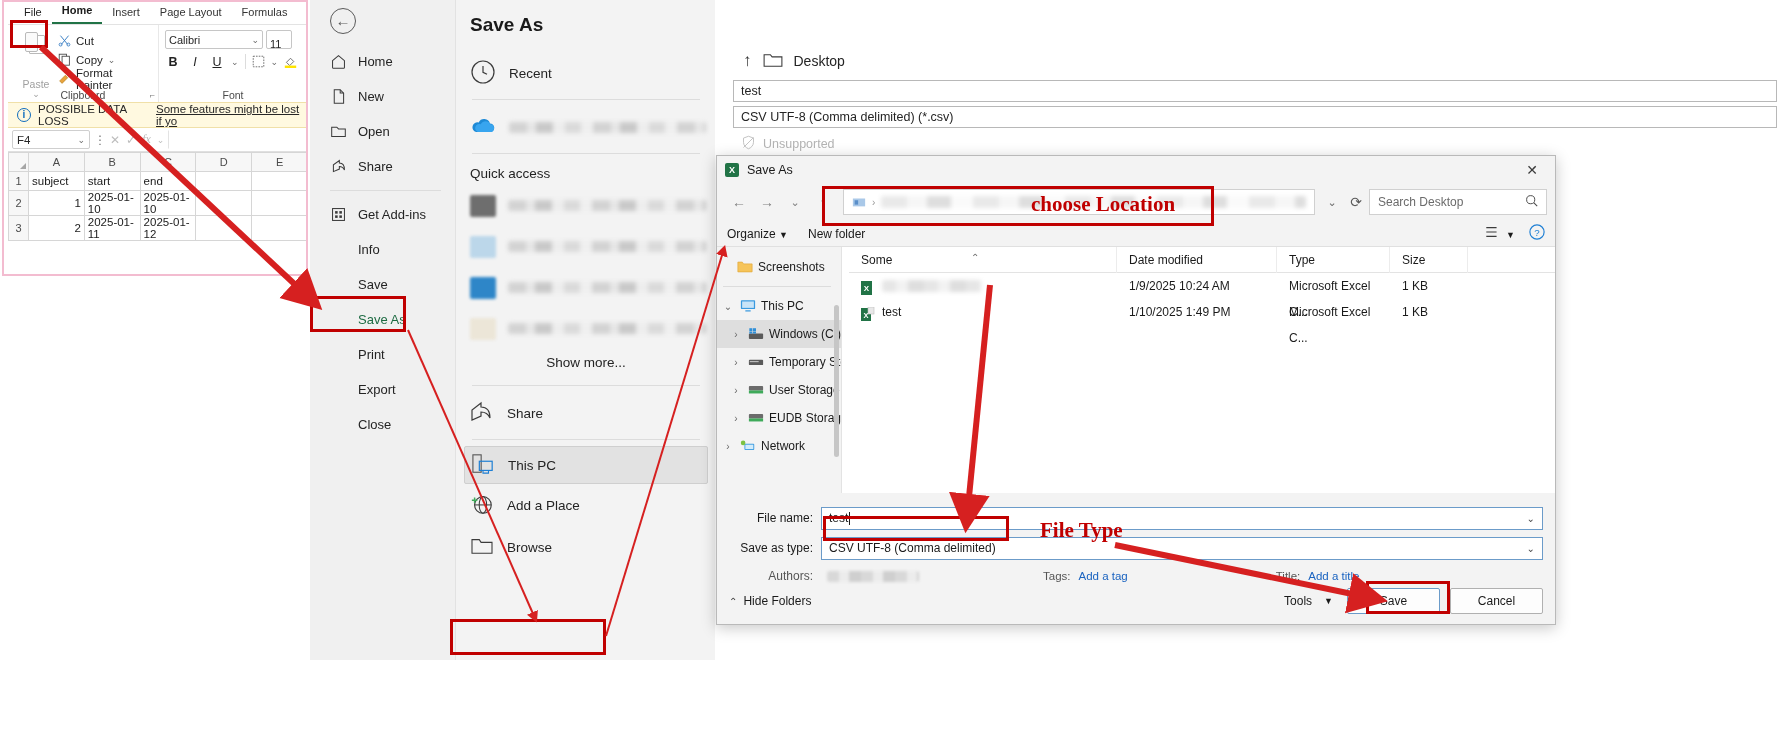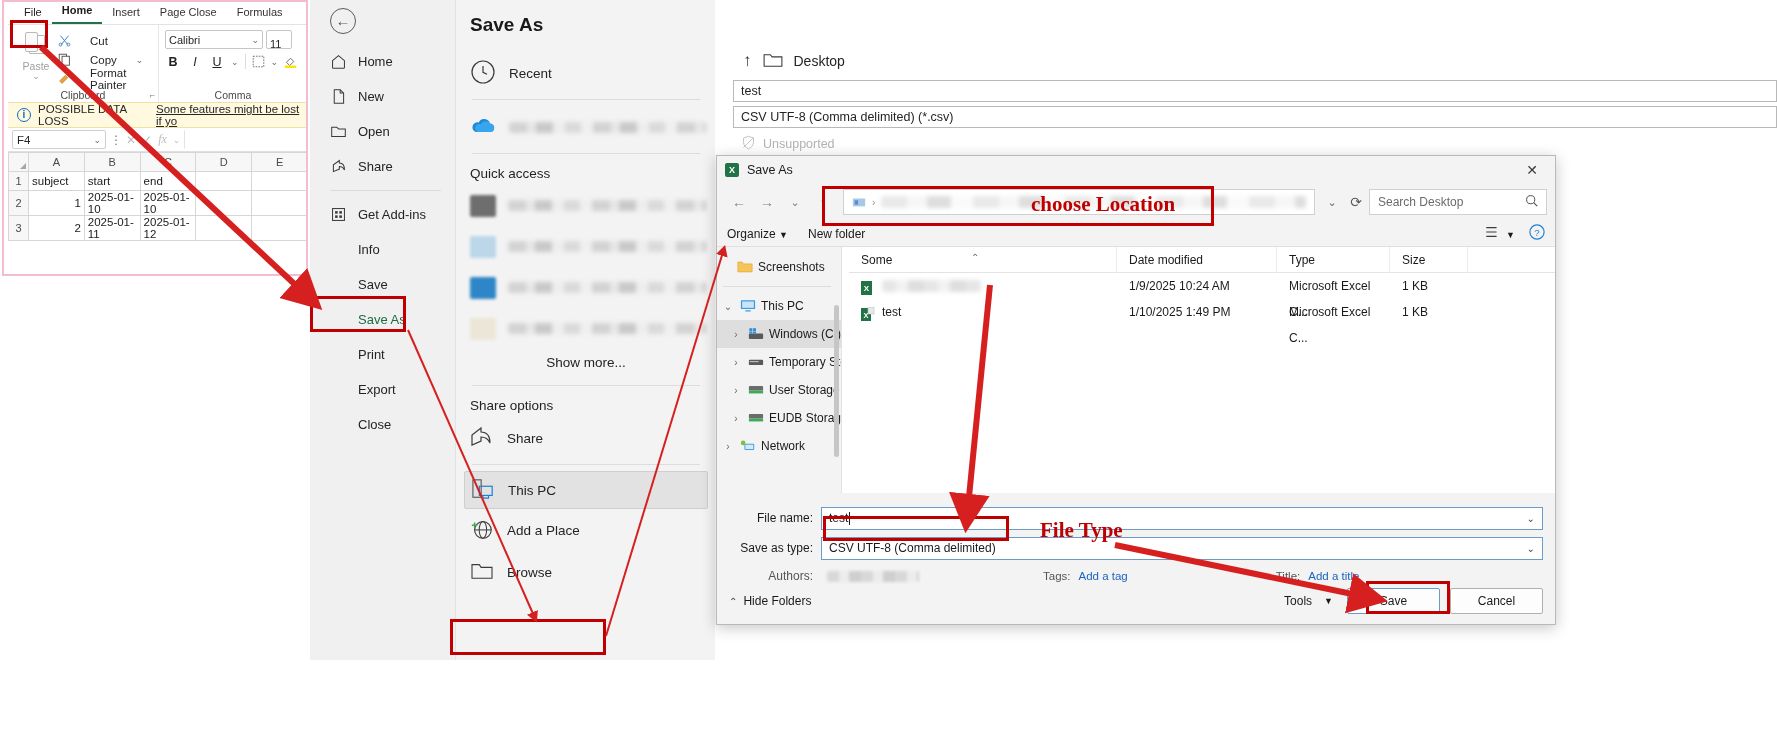--- a/index.html
+++ b/index.html
@@ -20,40 +20,40 @@
   .rtab.active { font-weight:bold; color:#1a1a1a; border-bottom:2.5px solid #217346; }
 
   .ribbon-body { display:flex; height:78px; border-top:1px solid #e3e3e3; background:#fff; }
   .grp { position:relative; padding:3px 6px 0 6px; border-right:1px solid #e8e8e8; }
   .grp-label { position:absolute; bottom:1px; left:0; right:0; text-align:center; font-size:10.5px; color:#4a4a4a; }
   .clip-grp { width:152px; display:flex; }
   .paste-col { width:44px; display:flex; flex-direction:column; align-items:center; padding-top:4px; }
   .paste-ico { width:24px; height:26px; position:relative; }
   .paste-ico .sheet { position:absolute; left:5px; top:3px; width:16px; height:19px; border:1.6px solid #b9b9b9; border-radius:1px; background:#fff; }
   .paste-ico .board { position:absolute; left:1px; top:0px; width:13px; height:20px; border:1.6px solid #b9b9b9; border-radius:2px; background:#fafafa; }
-  .paste-txt { font-size:10.5px; color:#a0a0a0; margin-top:2px; }
+  .paste-txt { font-size:10.5px; color:#a0a0a0; margin-top:20px; }
   .paste-car { font-size:9px; color:#a0a0a0; line-height:8px; }
   .clip-col { flex:1; padding-top:3px; }
-  .clip-item { display:flex; align-items:center; gap:19px; font-size:11.5px; color:#262626; height:19px; }
+  .clip-item { display:flex; align-items:center; gap:5px; font-size:11.5px; color:#262626; height:19px; }
   .mini { width:13px; height:13px; display:inline-block; position:relative; flex:none; }
   .font-grp { width:150px; }
   .font-row1 { display:flex; gap:3px; align-items:center; padding-top:2px; }
   .fname { width:98px; height:19px; border:1px solid #c6c6c6; border-radius:2px; font-size:11px; color:#262626; padding:1px 3px; display:flex; align-items:center; justify-content:space-between; background:#fff;}
   .fsize { width:26px; height:19px; border:1px solid #c6c6c6; border-radius:2px; font-size:11px; color:#262626; padding:7px 3px; background:#fff; }
   .font-row2 { display:flex; gap:6px; align-items:center; padding-top:5px; font-size:12.5px; color:#222; }
   .fbtn { width:16px; text-align:center; }
   .vsep { width:1px; height:15px; background:#dcdcdc; }
 
   .warnbar { display:flex; align-items:center; gap:7px; height:26px; background:#fff9e0; border:1px solid #f0e0a8; border-left:none; border-right:none; padding-left:9px; font-size:11.5px; color:#262626; }
   .warn-ico { width:14px; height:14px; border:1.4px solid #0f6cbd; border-radius:50%; color:#0f6cbd; font-size:10px; line-height:11px; text-align:center; font-weight:bold; flex:none; }
   .warn-strong { font-weight:normal; }
   .warn-link { text-decoration:underline; color:#262626; }
 
   .formulabar { display:flex; align-items:center; height:24px; border-bottom:1px solid #e0e0e0; padding:0 4px; gap:4px; background:#fff;}
-  .namebox { width:94px; height:19px; border:1px solid #cfcfcf; border-radius:2px; font-size:11.5px; color:#262626; display:flex; align-items:center; justify-content:space-between; padding:0 4px; }
+  .namebox { width:78px; height:19px; border:1px solid #cfcfcf; border-radius:2px; font-size:11.5px; color:#262626; display:flex; align-items:center; justify-content:space-between; padding:0 4px; }
   .fdots { color:#777; font-size:12px; letter-spacing:0; }
   .fbtns { display:flex; gap:6px; color:#bdbdbd; font-size:12px; align-items:center; }
   .finput { flex:1; height:19px; border:1px solid transparent; border-left:1px solid #e3e3e3; }
 
   table.sheet { border-collapse:collapse; table-layout:fixed; width:300px; font-size:11.5px; color:#1a1a1a; }
   table.sheet th, table.sheet td { border:1px solid #d6d6d6; height:19px; padding:0 3px; font-weight:normal; }
   table.sheet th { background:#f7f7f7; color:#4a4a4a; text-align:center; font-size:11px; }
   .cornercell { width:20px; background:#f7f7f7; position:relative; }
   .cornercell:after{ content:""; position:absolute; right:2px; bottom:2px; border-left:6px solid transparent; border-bottom:6px solid #a6a6a6;}
   .rowhdr { width:20px; background:#f7f7f7; text-align:center; color:#4a4a4a; font-size:11px; }
@@ -158,21 +158,21 @@
 
 <div id="root">
 
   <div class="excel-pane">
     <div class="excel-inner">
 
       <div class="ribbon-tabs">
         <div class="rtab file">File</div>
         <div class="rtab active">Home</div>
         <div class="rtab">Insert</div>
-        <div class="rtab">Page Close</div>
+        <div class="rtab">Page Layout</div>
         <div class="rtab">Formulas</div>
       </div>
 
       <div class="ribbon-body">
         <div class="grp clip-grp">
           <div class="paste-col">
             <div class="paste-ico">
               <div class="sheet"></div>
                 <div class="board"></div>
             </div>
@@ -234,21 +234,21 @@
                 </svg>
             </span>
             <span style="color:#6b6b6b;font-size:9px;">⌄</span>
             <span class="mini">
               <svg width="13" height="13" viewBox="0 0 16 16">
                   <path d="M3 9l5-5 4 4-5 5z" stroke="#555" stroke-width="1" fill="none"></path>
                   <rect x="1" y="13" width="14" height="3" fill="#ffe400"></rect>
                 </svg>
             </span>
           </div>
-          <div class="grp-label">Comma</div>
+          <div class="grp-label">Font</div>
         </div>
       </div>
 
       <div class="warnbar">
         <span class="warn-ico">i</span>
         <span class="warn-strong">POSSIBLE DATA LOSS</span>
         <span class="warn-link">Some features might be lost if yo</span>
       </div>
 
       <div class="formulabar">
@@ -417,21 +417,20 @@
       <div class="qa-row">
         <span class="qa-ico" style="background:#2e86c8;"></span>
         <span style="flex:1;margin-right:10px;" class="blurline"></span>
       </div>
       <div class="qa-row">
         <span class="qa-ico" style="background:#ece6d8;"></span>
         <span style="flex:1;margin-right:10px;" class="blurline"></span>
       </div>
       <div class="sa-showmore">Show more...</div>
       <div class="sa-hr"></div>
-      <div class="sa-head">Share options</div>
       <div class="sa-row">
         <span>
           <svg width="24" height="22" viewBox="0 0 24 22">
               <path d="M2 19V9l9-7v4c6 0 9 4 9 11-2-4.5-5-6-9-6v4z" stroke="#3b3b3b" stroke-width="1.2" fill="none"></path>
             </svg>
         </span>
         <span>Share</span>
       </div>
       <div class="sa-hr"></div>
       <div class="sa-thispc">

